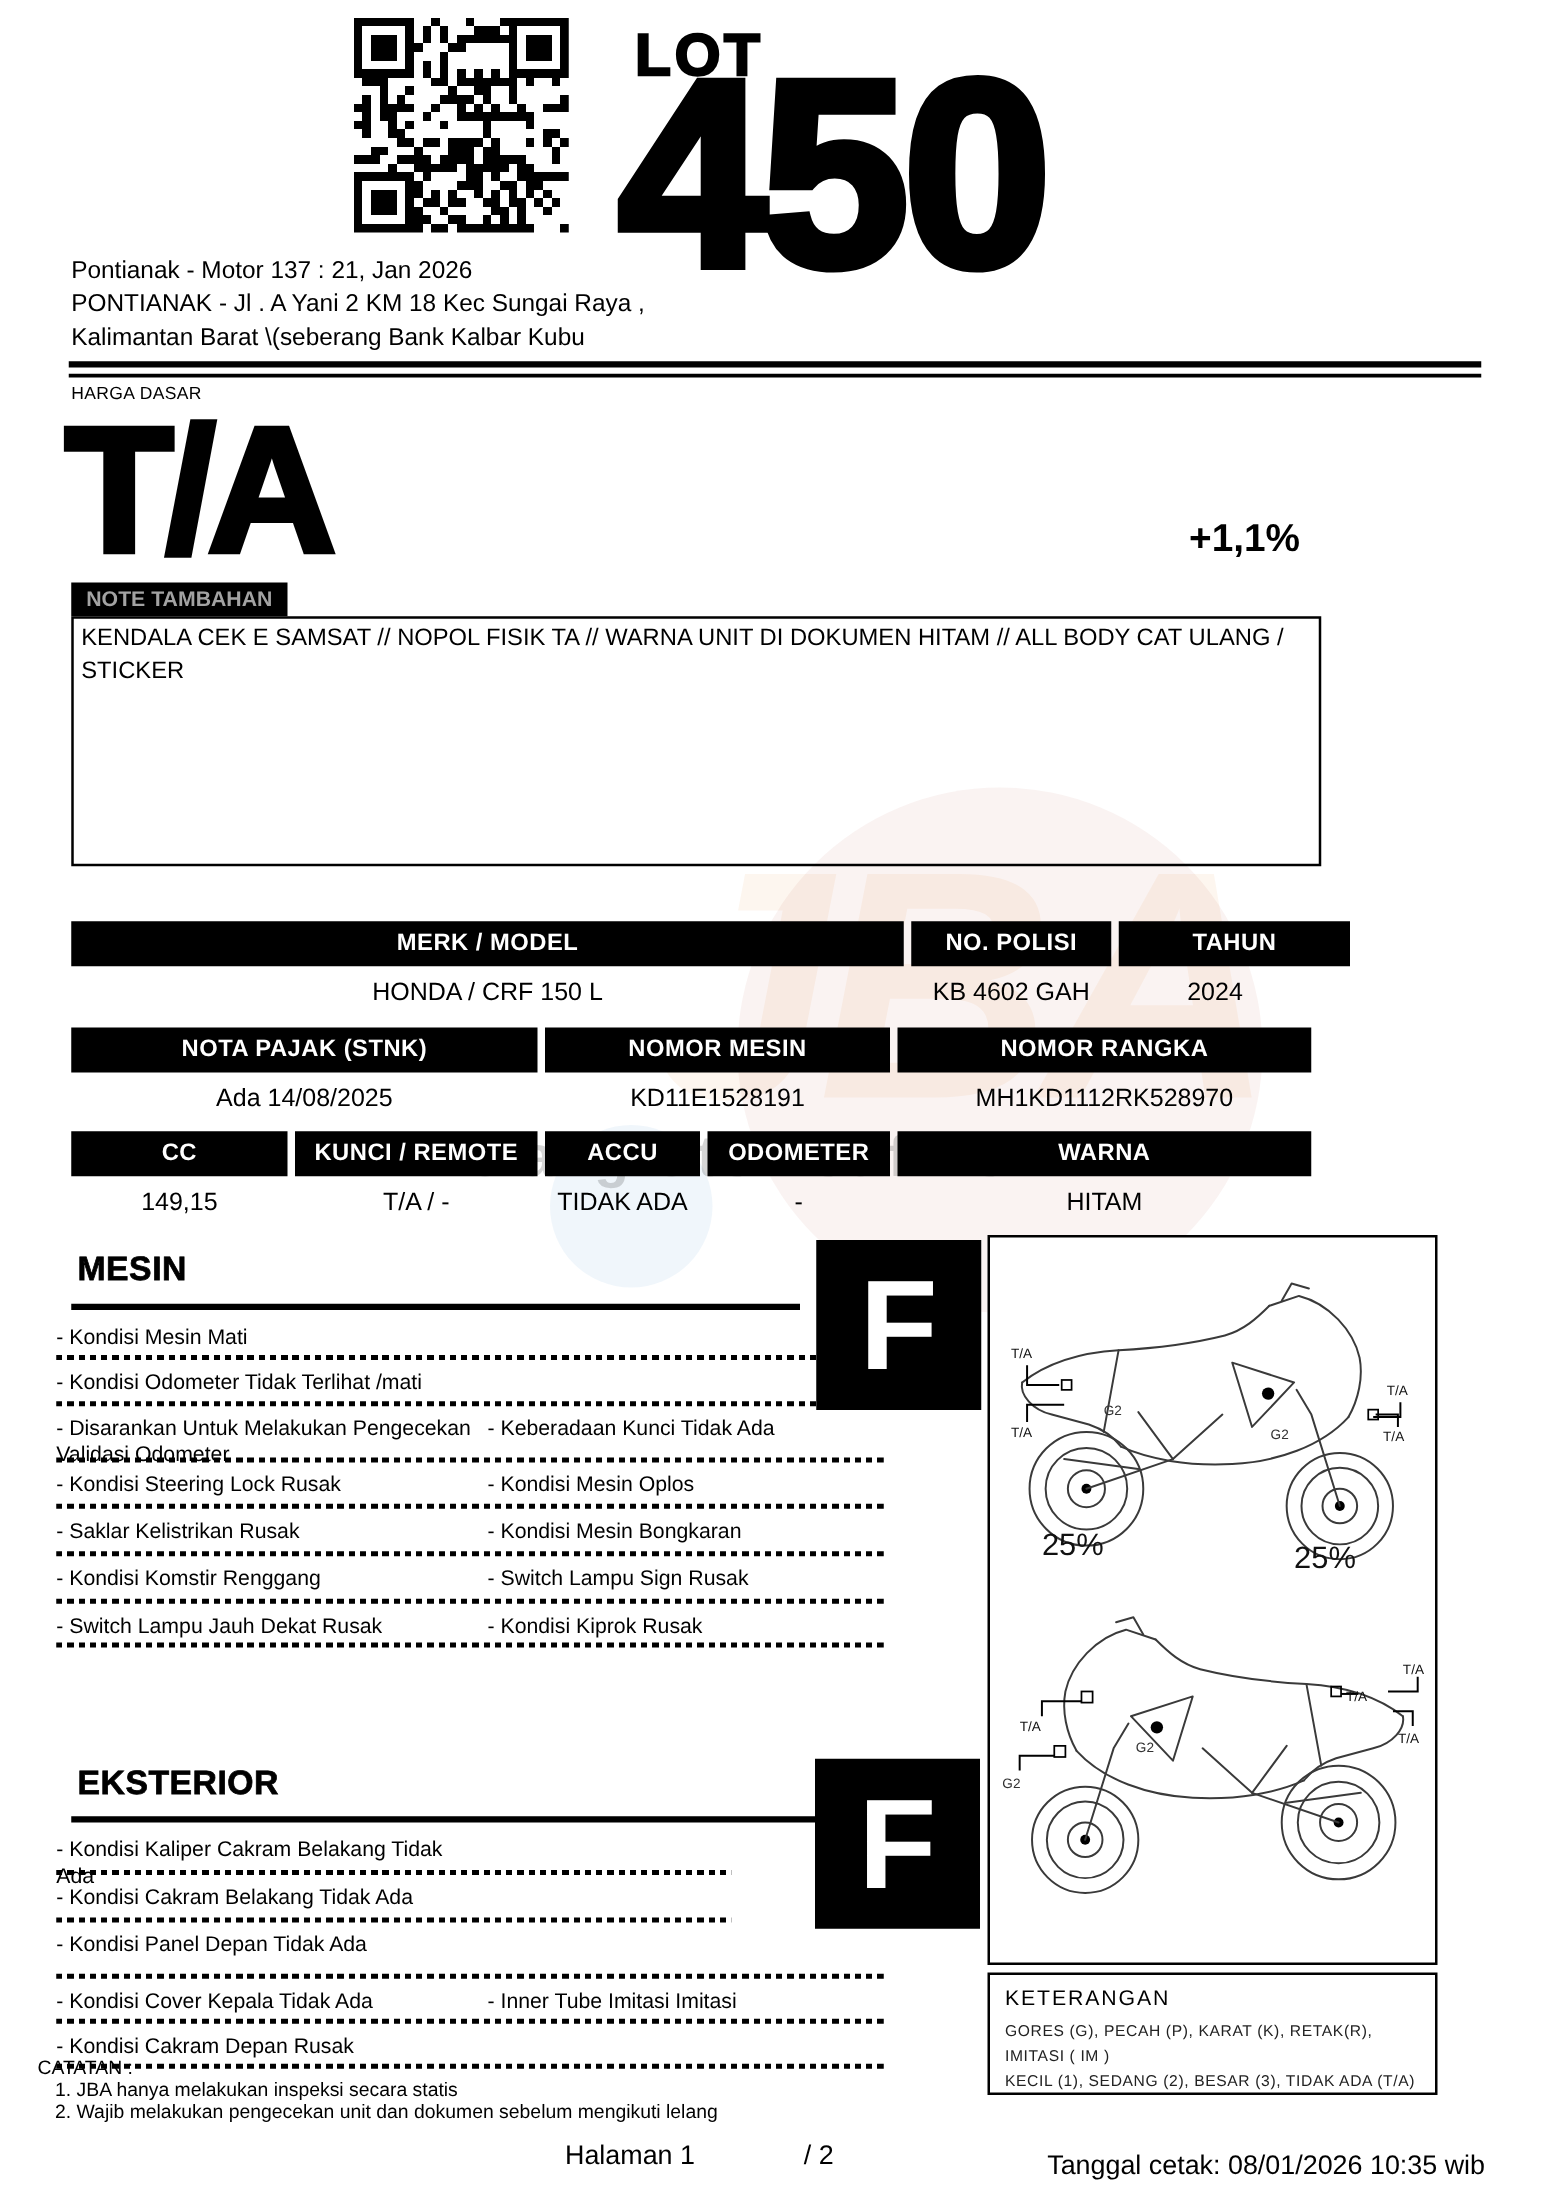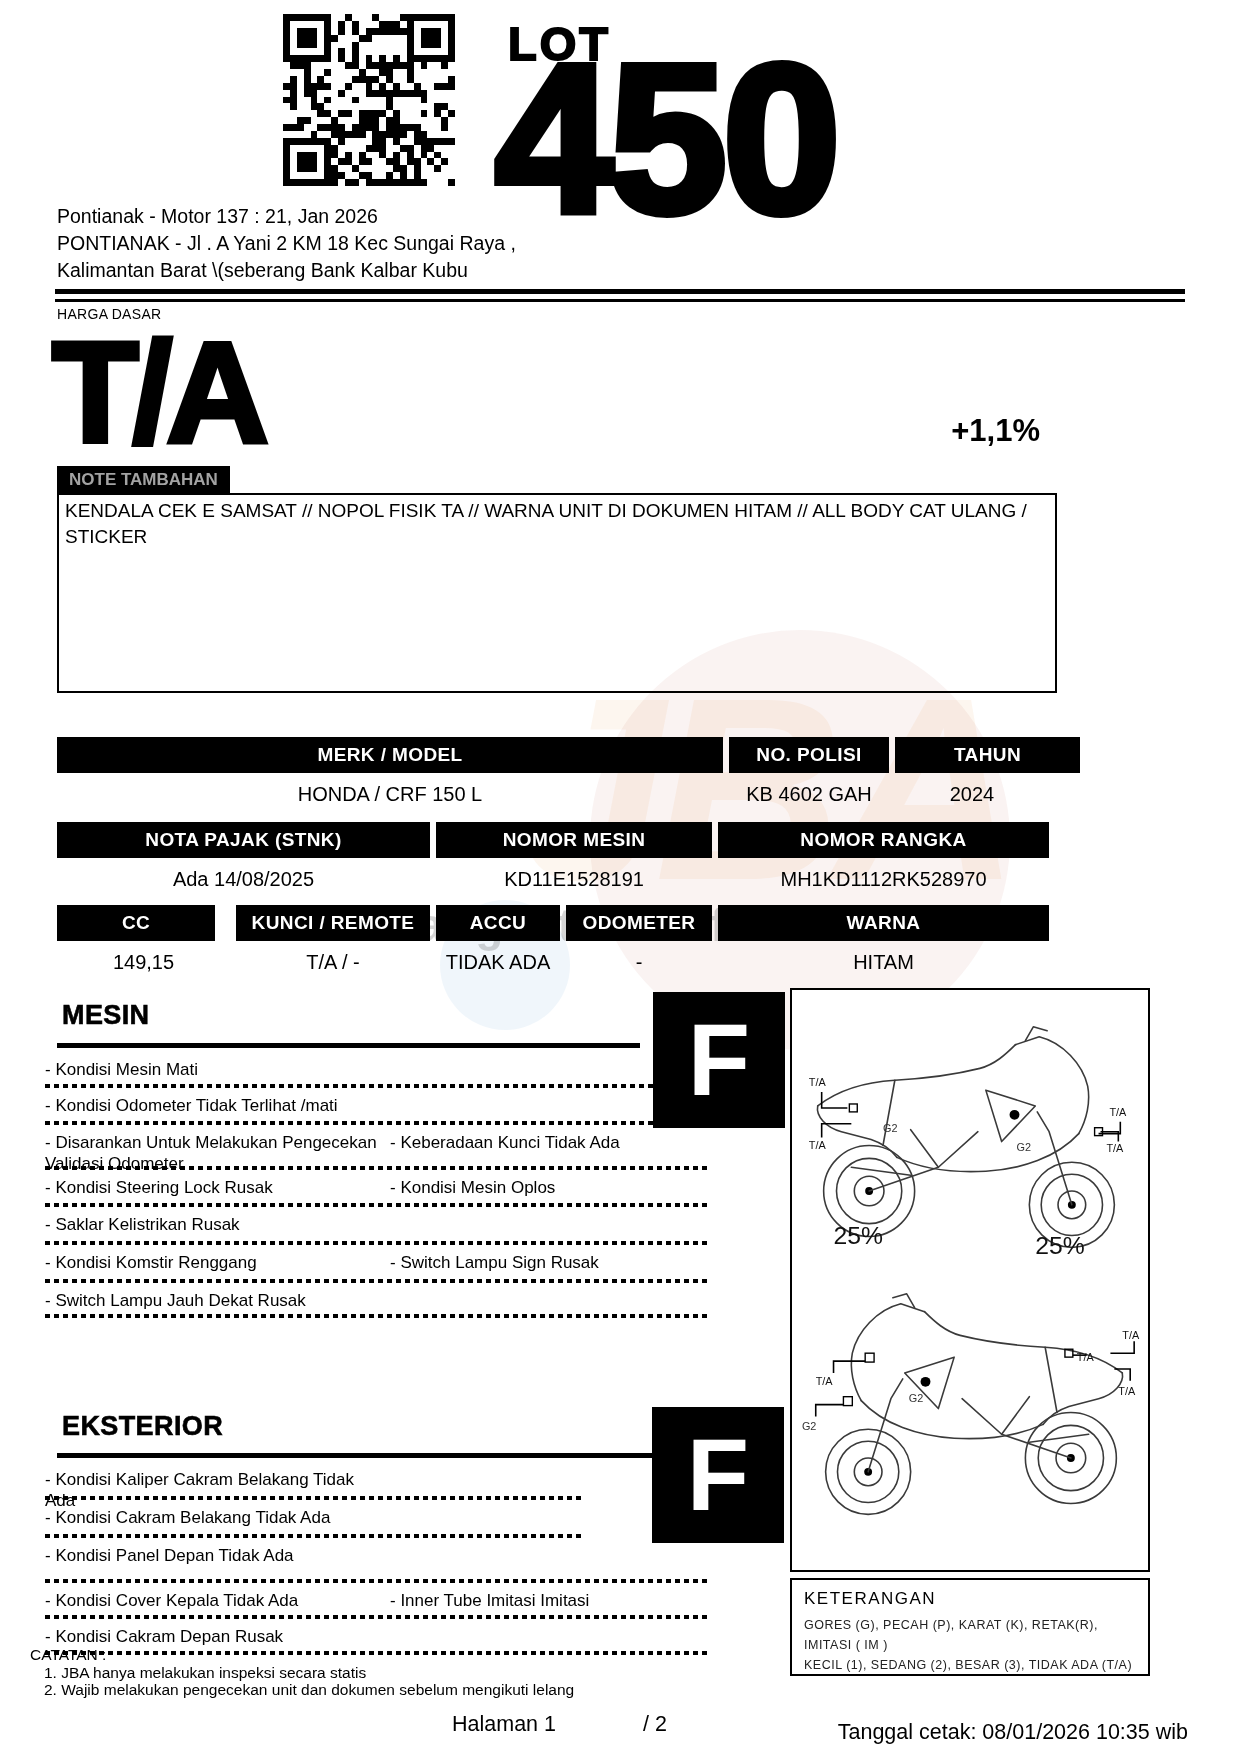--- a/index.html
+++ b/index.html
@@ -425,21 +425,21 @@
   <div class="valcell" style="left:729px;top:775px;width:160px;">KB 4602 GAH</div>
   <div class="valcell" style="left:895px;top:775px;width:154px;">2024</div>
 
   <div class="hdrcell" style="left:57px;top:822px;width:373px;">NOTA PAJAK (STNK)</div>
   <div class="hdrcell" style="left:436px;top:822px;width:276px;">NOMOR MESIN</div>
   <div class="hdrcell" style="left:718px;top:822px;width:331px;">NOMOR RANGKA</div>
   <div class="valcell" style="left:57px;top:860px;width:373px;">Ada 14/08/2025</div>
   <div class="valcell" style="left:436px;top:860px;width:276px;">KD11E1528191</div>
   <div class="valcell" style="left:718px;top:860px;width:331px;">MH1KD1112RK528970</div>
 
-  <div class="hdrcell" style="left:57px;top:905px;width:158px;">CC</div>
+  <div class="hdrcell" style="left:57px;top:905px;width:173px;">CC</div>
   <div class="hdrcell" style="left:236px;top:905px;width:194px;">KUNCI / REMOTE</div>
   <div class="hdrcell" style="left:436px;top:905px;width:124px;">ACCU</div>
   <div class="hdrcell" style="left:566px;top:905px;width:146px;">ODOMETER</div>
   <div class="hdrcell" style="left:718px;top:905px;width:331px;">WARNA</div>
   <div class="valcell" style="left:57px;top:943px;width:173px;">149,15</div>
   <div class="valcell" style="left:236px;top:943px;width:194px;">T/A / -</div>
   <div class="valcell" style="left:436px;top:943px;width:124px;">TIDAK ADA</div>
   <div class="valcell" style="left:566px;top:943px;width:146px;">-</div>
   <div class="valcell" style="left:718px;top:943px;width:331px;">HITAM</div>
 
@@ -457,27 +457,29 @@
     <div class="row" style="height:45px;">
       <span class="cell-l">- Disarankan Untuk Melakukan Pengecekan Validasi Odometer</span>
       <span class="cell-r">- Keberadaan Kunci Tidak Ada</span>
     </div>
     <div class="row" style="height:37px;">
       <span class="cell-l">- Kondisi Steering Lock Rusak</span>
       <span class="cell-r">- Kondisi Mesin Oplos</span>
     </div>
     <div class="row" style="height:38px;">
       <span class="cell-l">- Saklar Kelistrikan Rusak</span>
+      <span class="cell-r">- Kondisi Mesin Bongkaran</span>
     </div>
     <div class="row" style="height:38px;">
       <span class="cell-l">- Kondisi Komstir Renggang</span>
       <span class="cell-r">- Switch Lampu Sign Rusak</span>
     </div>
     <div class="row" style="height:35px;">
       <span class="cell-l">- Switch Lampu Jauh Dekat Rusak</span>
+      <span class="cell-r">- Kondisi Kiprok Rusak</span>
     </div>
   </div>
   <div class="grade" style="left:653px;top:992px;">F</div>
 
   <div class="sec-title" style="left:62px;top:1411px;">EKSTERIOR</div>
   <div class="sec-rule" style="left:57px;top:1453px;width:595px;"></div>
   <div class="rows" style="top:1462px;">
     <div class="row short" style="height:38px;">
       <span class="cell-l">- Kondisi Kaliper Cakram Belakang Tidak Ada</span>
       <span class="cell-r"></span>

